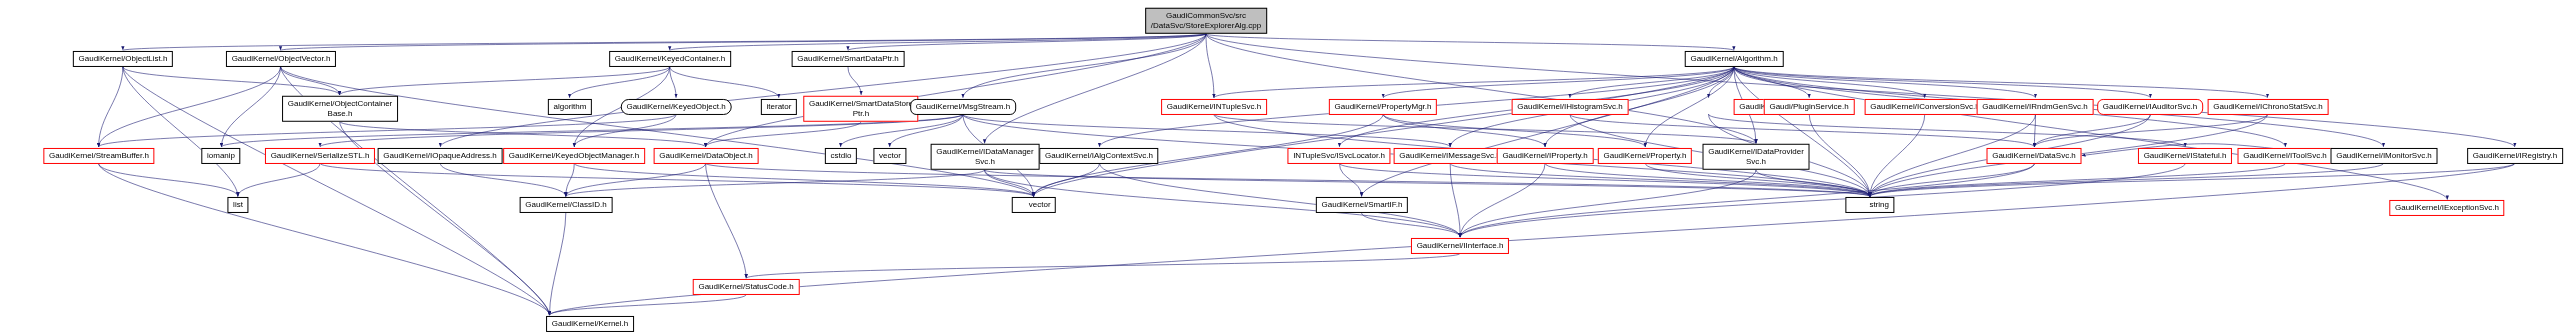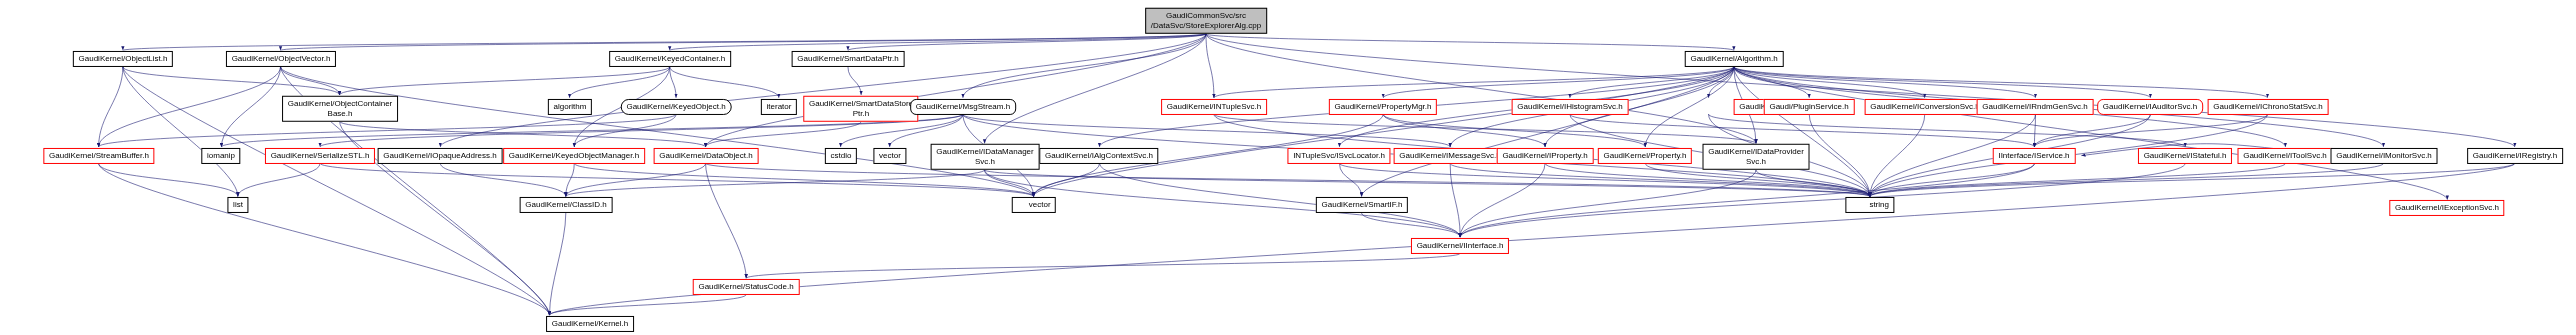--- a/index.html
+++ b/index.html
@@ -201,21 +201,21 @@
     <div class="node" style="left: 890px; top: 156px;">vector</div>
     <div class="node" style="left: 985px; top: 157px;">GaudiKernel/IDataManager
 Svc.h</div>
     <div class="node" style="left: 1099px; top: 156px;">GaudiKernel/IAlgContextSvc.h</div>
     <div class="node truncated" style="left: 1339px; top: 156px;">INTupleSvc/ISvcLocator.h</div>
     <div class="node truncated" style="left: 1450px; top: 156px;">GaudiKernel/IMessageSvc.h</div>
     <div class="node truncated" style="left: 1545px; top: 156px;">GaudiKernel/IProperty.h</div>
     <div class="node truncated" style="left: 1645px; top: 156px;">GaudiKernel/Property.h</div>
     <div class="node" style="left: 1756px; top: 157px;">GaudiKernel/IDataProvider
 Svc.h</div>
-    <div class="node truncated" style="left: 2034px; top: 156px;">IInterface/IService.h</div>
+    <div class="node truncated" style="left: 2034px; top: 156px;">GaudiKernel/DataSvc.h</div>
     <div class="node truncated" style="left: 2185px; top: 156px;">GaudiKernel/IStateful.h</div>
     <div class="node truncated" style="left: 2285px; top: 156px;">GaudiKernel/IToolSvc.h</div>
     <div class="node" style="left: 2384px; top: 156px;">GaudiKernel/IMonitorSvc.h</div>
     <div class="node" style="left: 2515px; top: 156px;">GaudiKernel/IRegistry.h</div>
     <div class="node" style="left: 238px; top: 205px;">list</div>
     <div class="node" style="left: 566px; top: 205px;">GaudiKernel/ClassID.h</div>
     <div class="node" style="left: 1034px; top: 205px; padding-left: 16px;">vector</div>
     <div class="node" style="left: 1362px; top: 205px;">GaudiKernel/SmartIF.h</div>
     <div class="node" style="left: 1870px; top: 205px; padding-left: 23px;">string</div>
     <div class="node truncated" style="left: 2447px; top: 208px;">GaudiKernel/IExceptionSvc.h</div>

